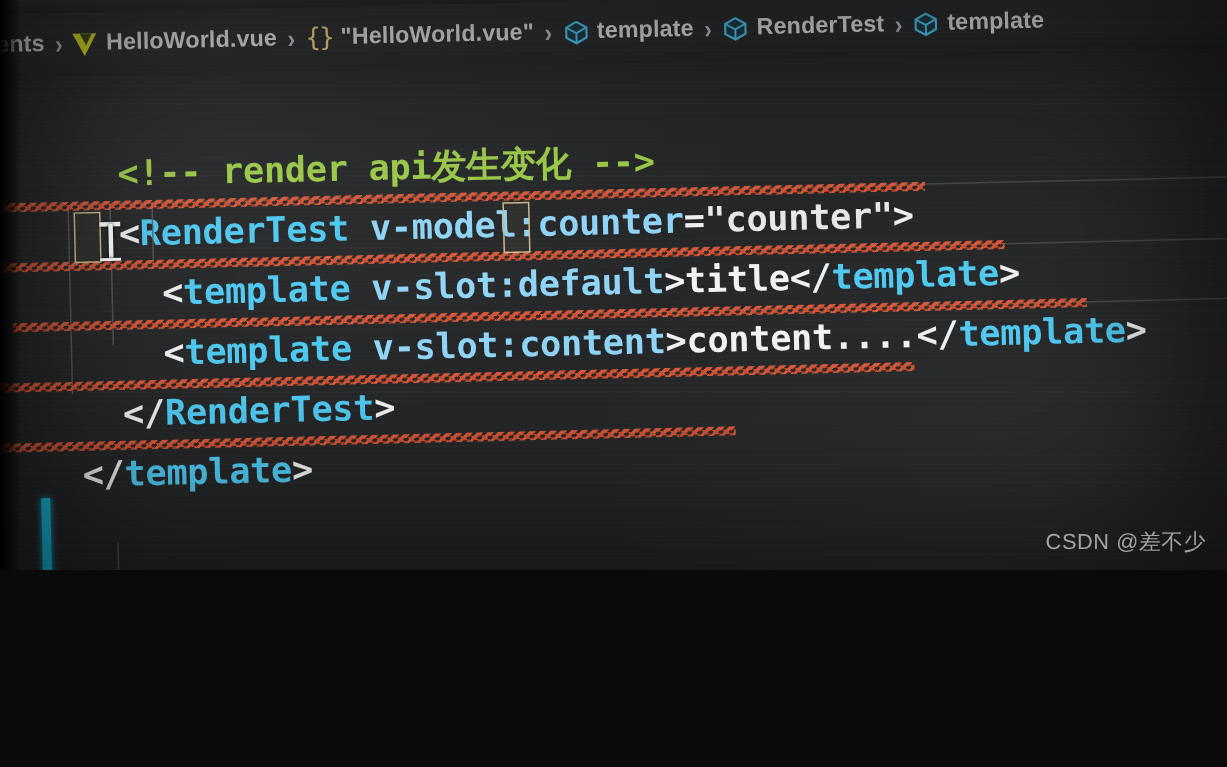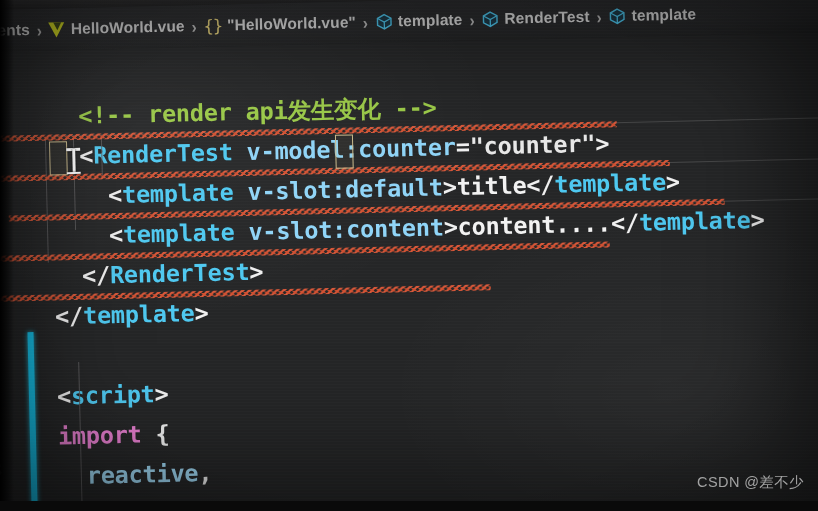--- a/index.html
+++ b/index.html
@@ -8,21 +8,21 @@
     width: 818px;
     height: 511px;
     overflow: hidden;
     background: #0a0a0a;
     font-family: "DejaVu Sans Mono", monospace;
   }
 
   #photo {
     position: relative;
     width: 818px;
-    height: 501px;
+    height: 380px;
     overflow: hidden;
     background: #141414;
   }
 
   
   #screen-plane {
     position: absolute;
     left: -30px;
     top: -24px;
     width: 900px;

